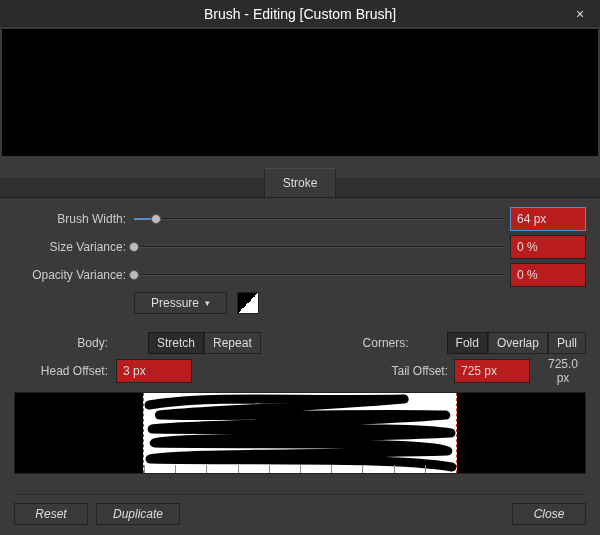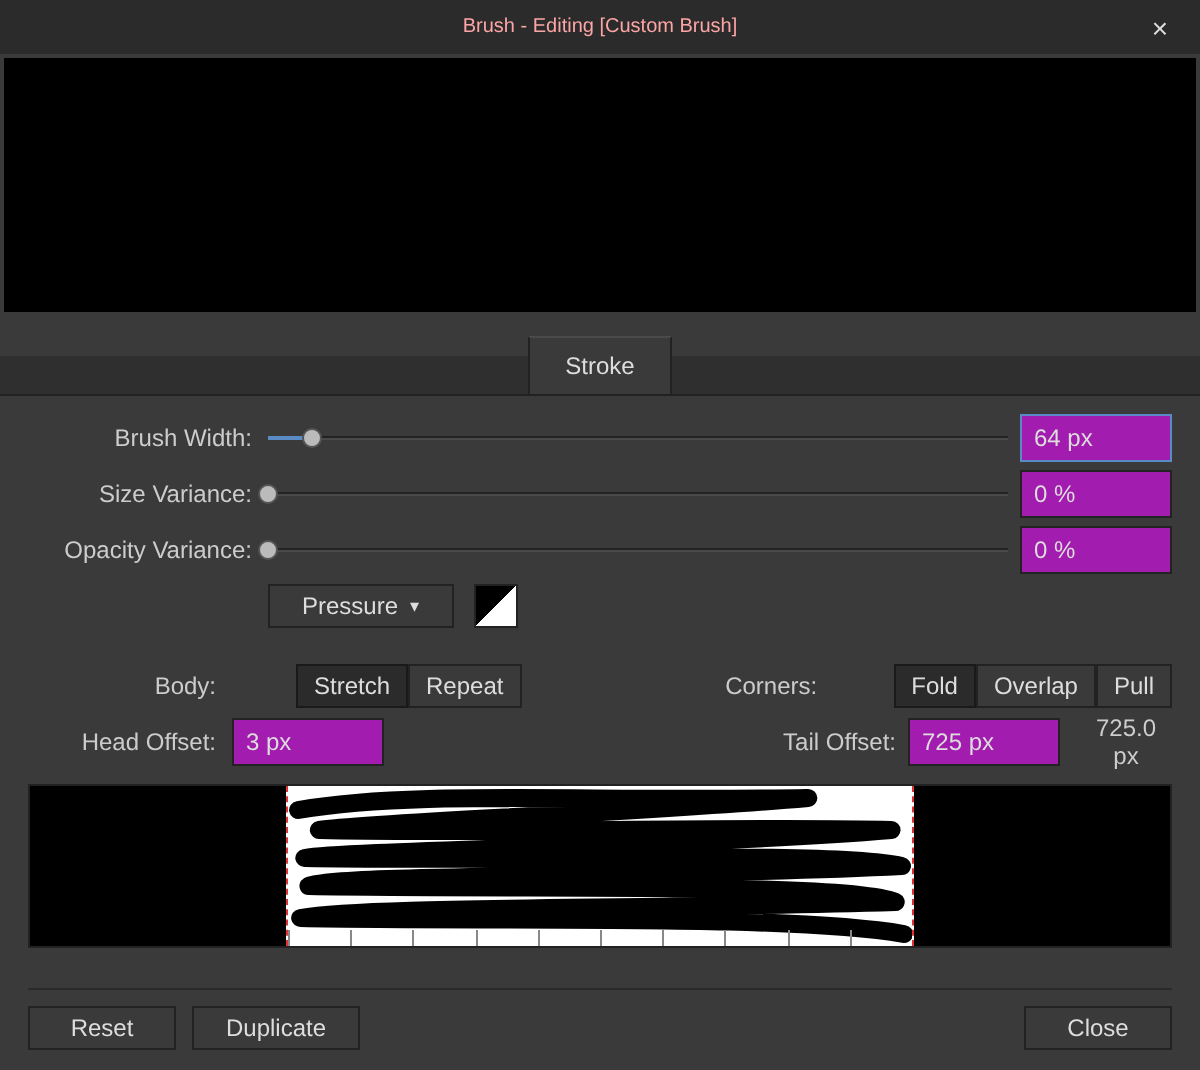--- a/index.html
+++ b/index.html
@@ -1,48 +1,48 @@
 <!DOCTYPE html>
 <html><head>
 <meta charset="utf-8">
 <style>
   * { box-sizing: border-box; margin: 0; padding: 0; font-family: "Segoe UI", Arial, sans-serif; }
   body { background: #333; width: 600px; height: 535px; overflow: hidden; color: #ccc; font-size: 12px; }
   .window { width: 600px; height: 535px; background: #3a3a3a; display: flex; flex-direction: column; }
   .titlebar { height: 28px; background: #2b2b2b; display: flex; align-items: center; position: relative; }
-  .titlebar .title { flex: 1; text-align: center; color: #fca5a5; font-size: 10px; }
+  .titlebar .title { flex: 1; text-align: center; color: #ffffff; font-size: 14px; }
   .titlebar .close { position: absolute; right: 0; top: 0; width: 40px; height: 28px; display:flex; align-items:center; justify-content:center; color:#ddd; font-size:14px; }
   .preview { height: 130px; background: #000; margin: 2px 2px 0 2px; }
   .tabrow { height: 20px; background: #2f2f2f; display:flex; align-items:flex-end; justify-content:center; border-bottom:1px solid #222;margin-top:22px;}
   .tab { padding: 7px 18px; background:#3a3a3a; color:#ddd; border-top:1px solid #4a4a4a; border-left:1px solid #222; border-right:1px solid #222;}
   .panel { flex:1; padding: 10px 14px 6px 14px; display:flex; flex-direction:column; gap:6px; }
   .row { display:flex; align-items:center; height:22px; gap:6px; }
   .lbl { width: 114px; text-align:right; color:#ccc; padding-right:2px;}
   .slider { flex:1; height: 14px; position:relative; }
   .slider .track { position:absolute; left:0; right:0; top:6px; height:2px; background:#2a2a2a; border-top:1px solid #222; border-bottom:1px solid #4a4a4a;}
   .slider .fill  { position:absolute; left:0; top:6px; height:2px; background:#5a8bc4;}
   .slider .thumb { position:absolute; top:2px; width:10px; height:10px; border-radius:50%; background:#bbb; border:1px solid #555; transform:translateX(-5px);}
-  .valbox { width:76px; height:20px; background:#a21caf; border:1px solid #222; color:#ddd; padding:11px 6px; display:flex; align-items:center;}
+  .valbox { width:76px; height:20px; background:#b91c1c; border:1px solid #222; color:#ddd; padding:11px 6px; display:flex; align-items:center;}
   .valbox.active { border:1px solid #5a8bc4; }
   .btn { height:22px; background:#3a3a3a; border:1px solid #222; color:#ddd; padding:0 16px; display:inline-flex; align-items:center; justify-content:center; cursor:default;}
   .btn.toggle-on { background:#2b2b2b; border:1px solid #1a1a1a; }
   .btn.small { padding: 0 8px; }
   .drop-arrow { margin-left:6px; font-size:9px;}
   .curve { width:22px; height:22px; border:1px solid #222; background:linear-gradient(135deg,#000 0%,#000 50%,#fff 50%,#fff 100%); margin-left:4px;}
   .seggroup { display:flex;padding-left:32px; }
   .seggroup .btn { border-radius:0;}
   .spacer { flex:1; }
   .brush-strip { height: 82px; margin: 4px 0 8px 0; background:#000; display:flex; align-items:stretch; position:relative; border:1px solid #222;}
   .strip-side { flex:0 0 128px; background:#000;}
   .strip-center { flex:1; background:#fff; position:relative; border-left:1px dashed #d33; border-right:1px dashed #d33; overflow:hidden;}
   .ruler { position:absolute; left:0; right:0; bottom:0; height:8px; display:flex;}
   .ruler div{ flex:1; border-left:1px solid #888;}
   .hr { height:1px; background:#2a2a2a; margin: 6px 0 2px 0;}
   .footer { display:flex; gap:8px; padding: 0 0 4px 0;}
-  .footer .btn{ min-width:74px;}
+  .footer .btn{ min-width:74px;font-style:italic;}
   .max-lbl { width:50px; text-align:center; color:#ccc; padding-left:4px;}
   svg.scribble { position:absolute; inset:0; width:100%; height:100%;}
 </style>
 </head>
 <body>
 
 <div class="window">
 
   <div class="titlebar">
     <div class="title">Brush - Editing [Custom Brush]</div>

